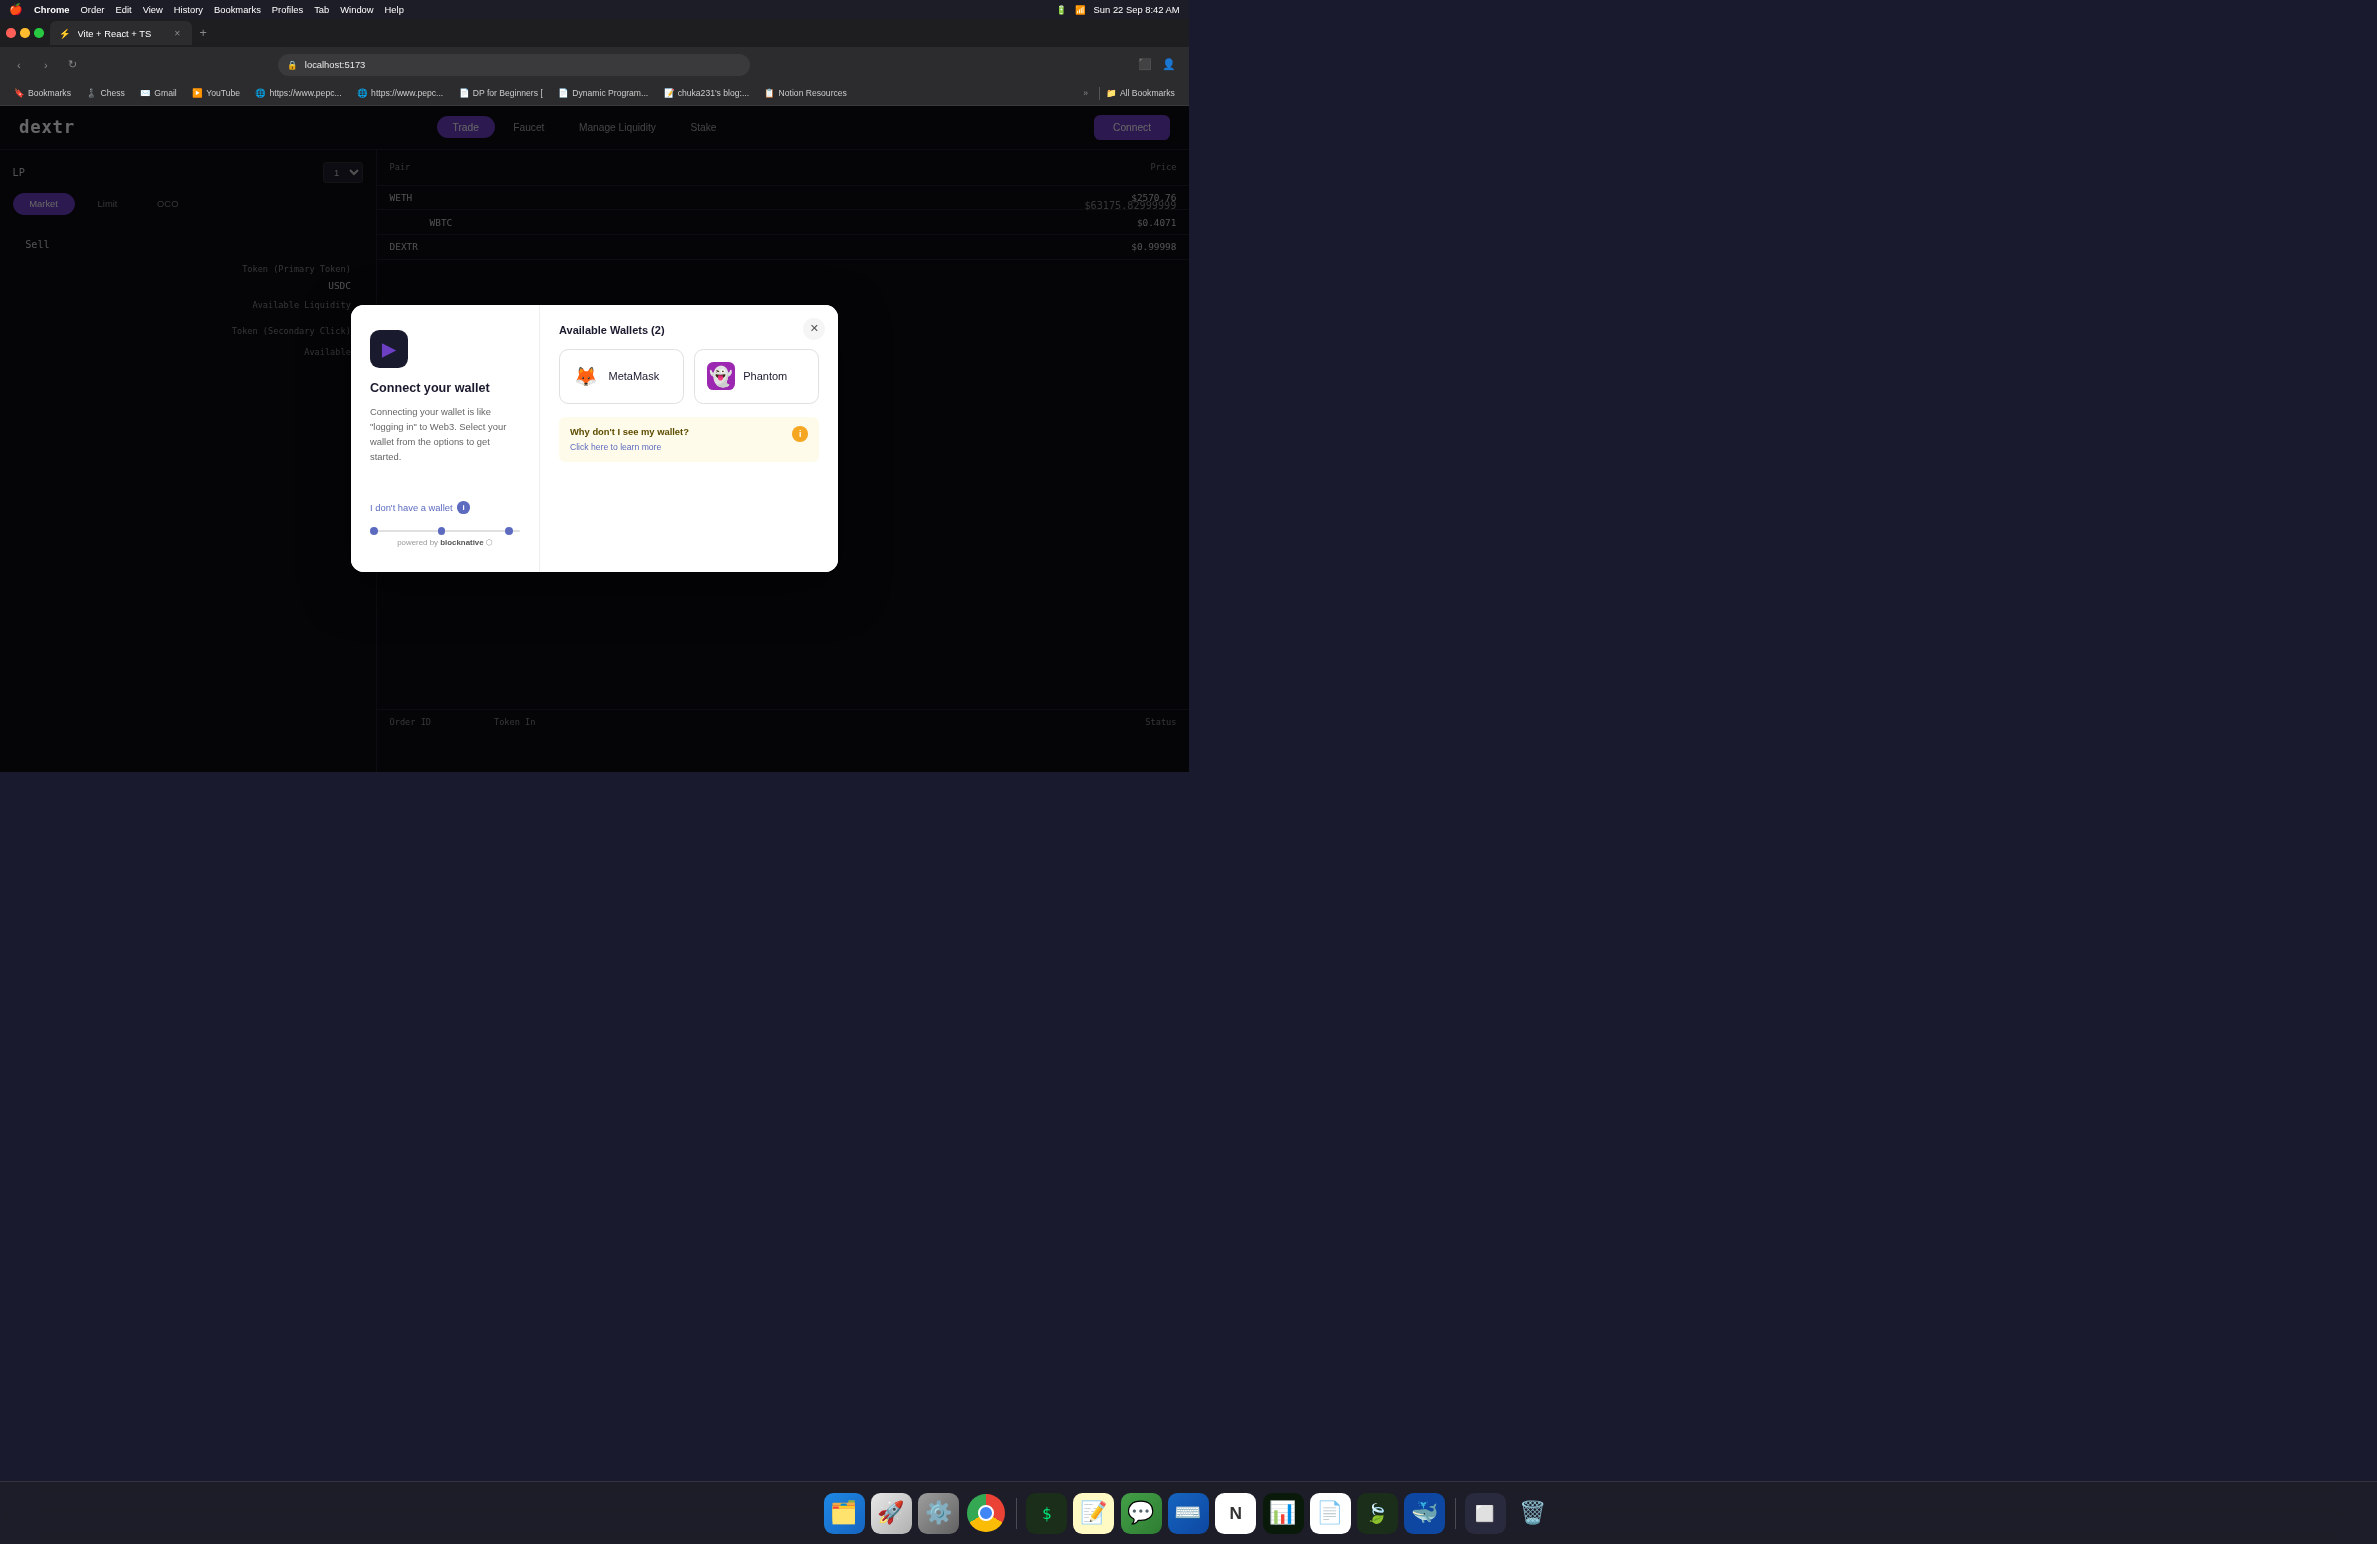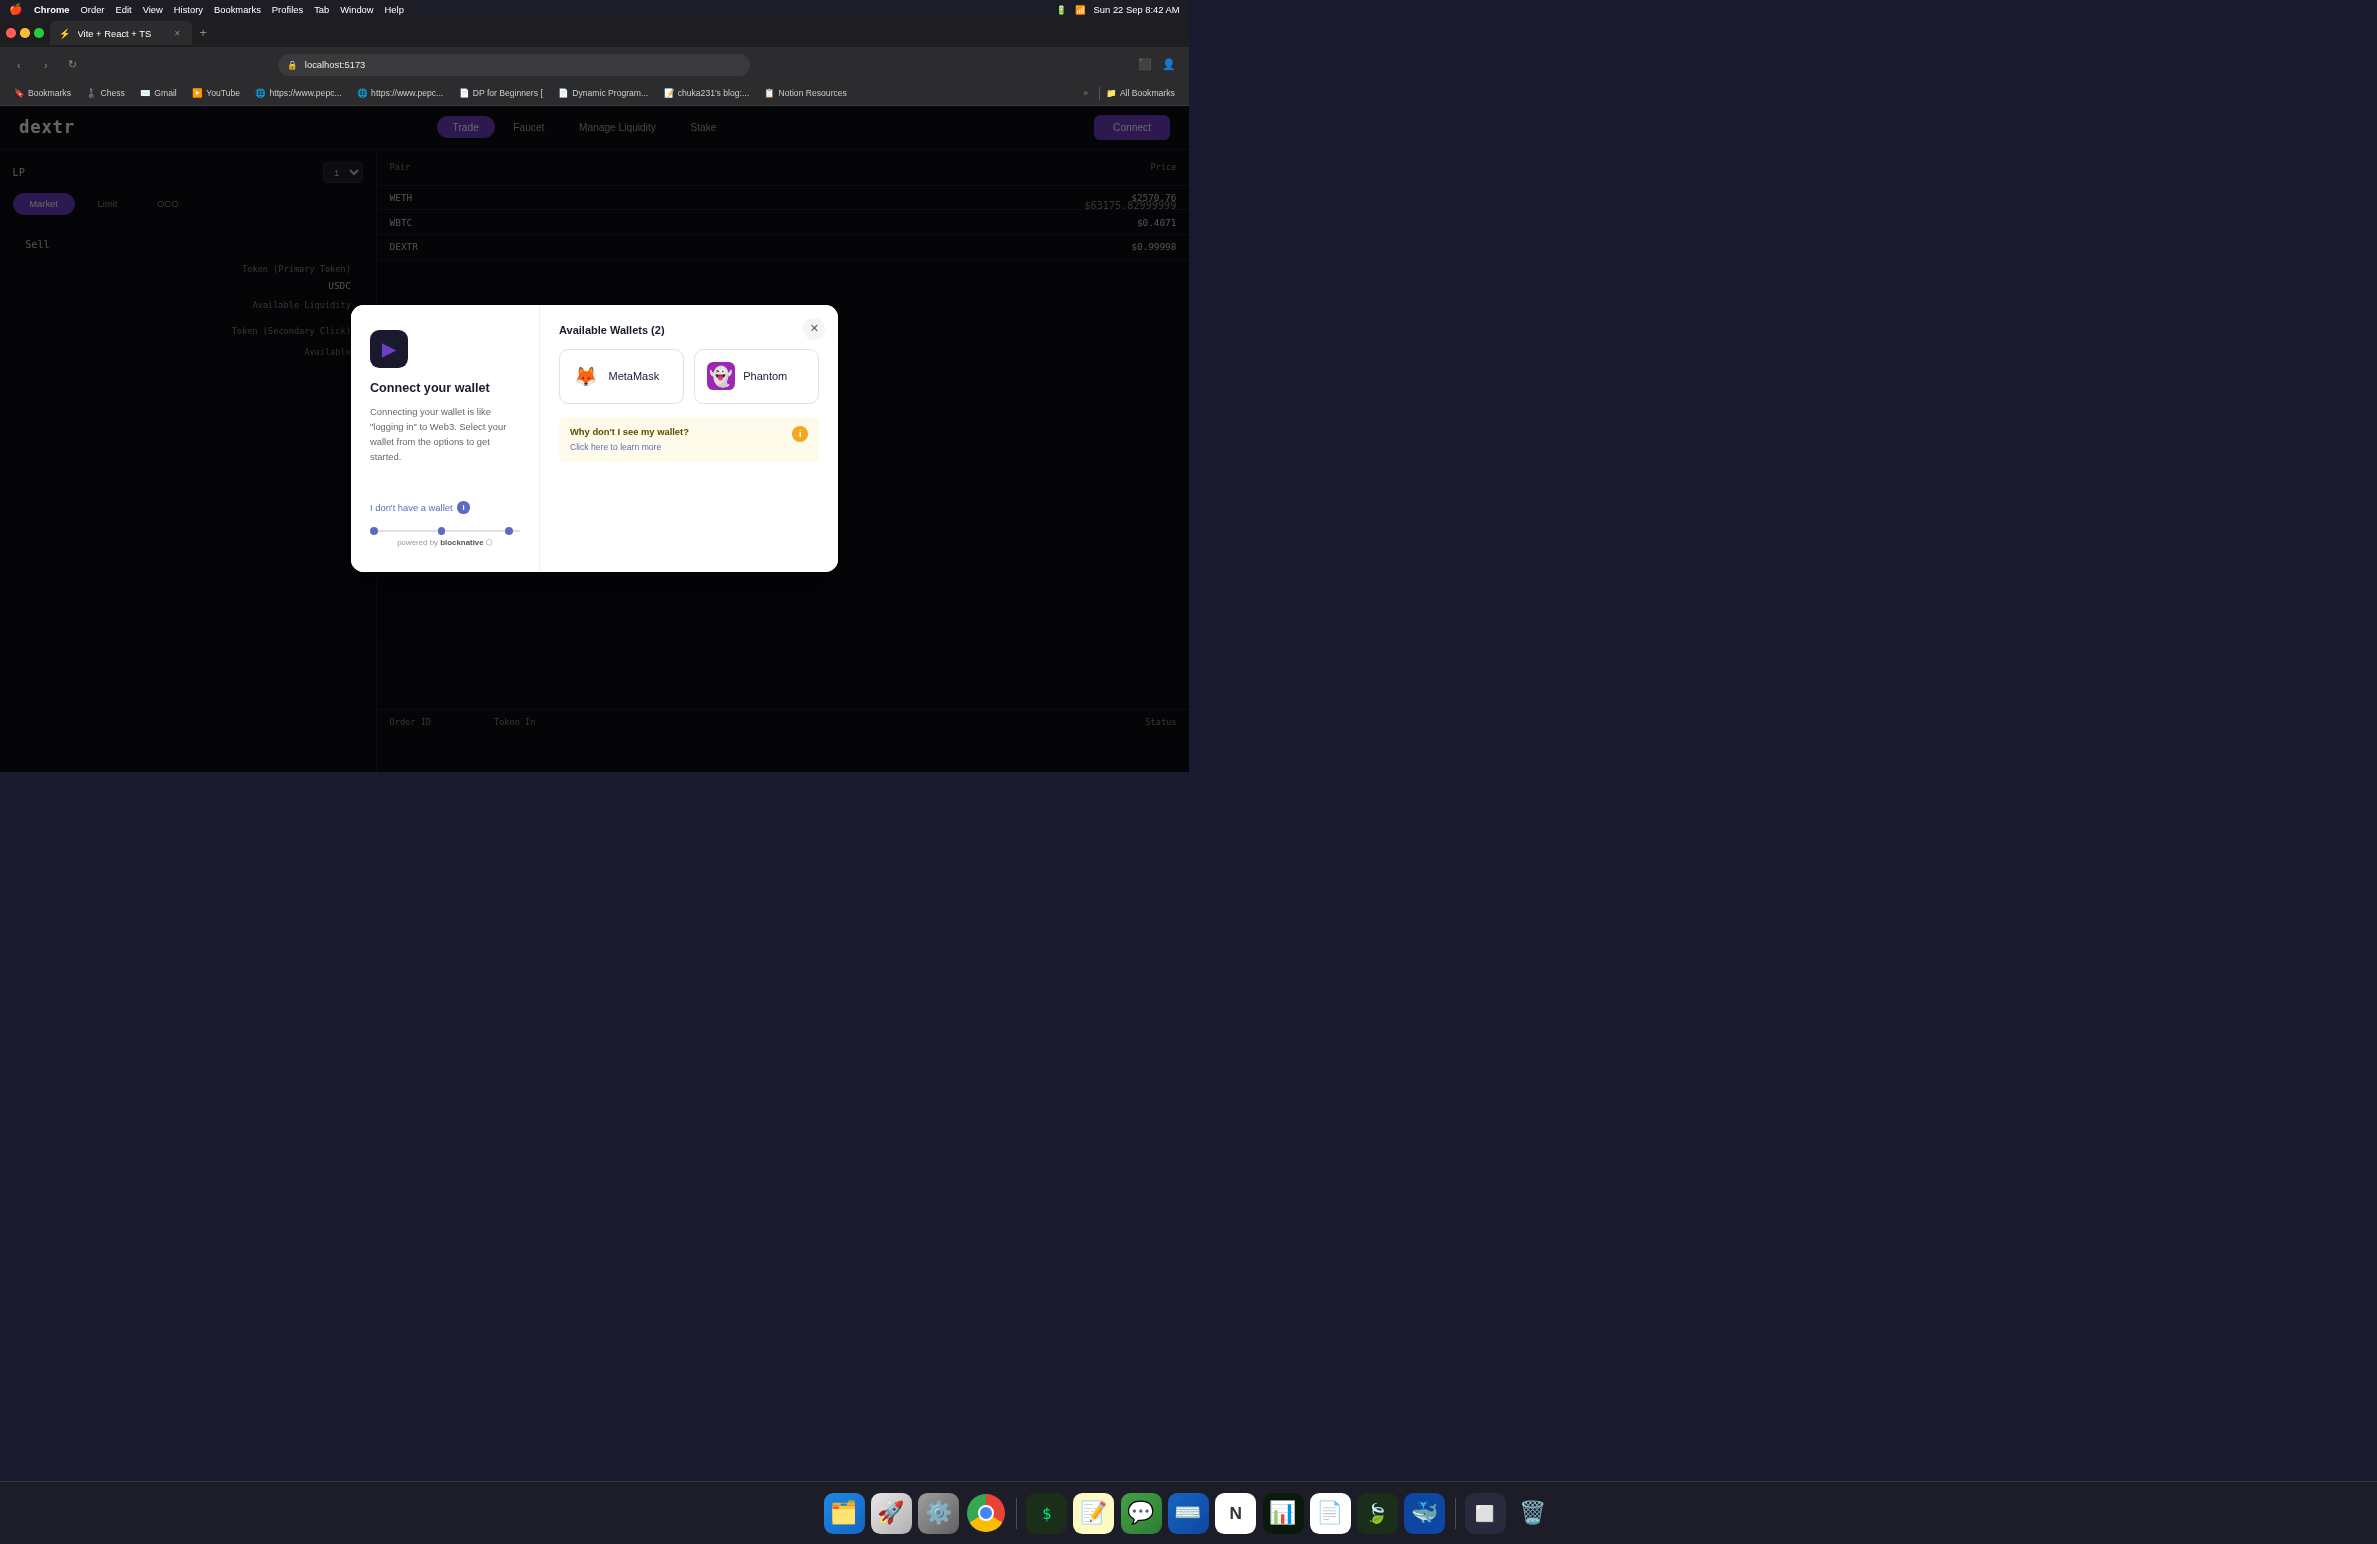--- a/index.html
+++ b/index.html
@@ -731,21 +731,21 @@
         <div class="rp-header">
           <div class="rp-col">Pair</div>
           <div class="rp-col rp-price-col">Price</div>
         </div>
 
         <div style="display:flex; padding:6.3px 12.6px; border-bottom:0.8px solid #1e1e2e;">
           <div style="font-size:9.4px;color:#ccc;font-family:monospace;flex:1;">WETH</div>
           <div style="font-size:9.4px;color:#ccc;font-family:monospace;">$2570.76</div>
         </div>
         <div style="display:flex; align-items:center; padding:6.3px 12.6px; border-bottom:0.8px solid #1e1e2e;">
-          <div style="font-size:9.4px;color:#ccc;font-family:monospace;flex:1;">WBTC</div>
+          <div style="font-size:9.4px;color:#ccc;font-family:monospace;flex:1;margin-left:40px;">WBTC</div>
           <div style="font-size:9.4px;color:#ccc;font-family:monospace;">$0.4071</div>
         </div>
         <div style="display:flex; align-items:center; padding:6.3px 12.6px; border-bottom:0.8px solid #1e1e2e;">
           <div style="font-size:9.4px;color:#ccc;font-family:monospace;flex:1;">DEXTR</div>
           <div style="font-size:9.4px;color:#ccc;font-family:monospace;">$0.99998</div>
         </div>
 
         <div style="position:absolute; bottom:39px; left:377px; right:0; padding:6.3px 12.6px; border-top:0.8px solid #1e1e2e; display:flex;">
           <span style="font-size:8.6px;color:#888;font-family:monospace;">Order ID</span>
           <span style="font-size:8.6px;color:#888;font-family:monospace;margin-left:63px;">Token In</span>

